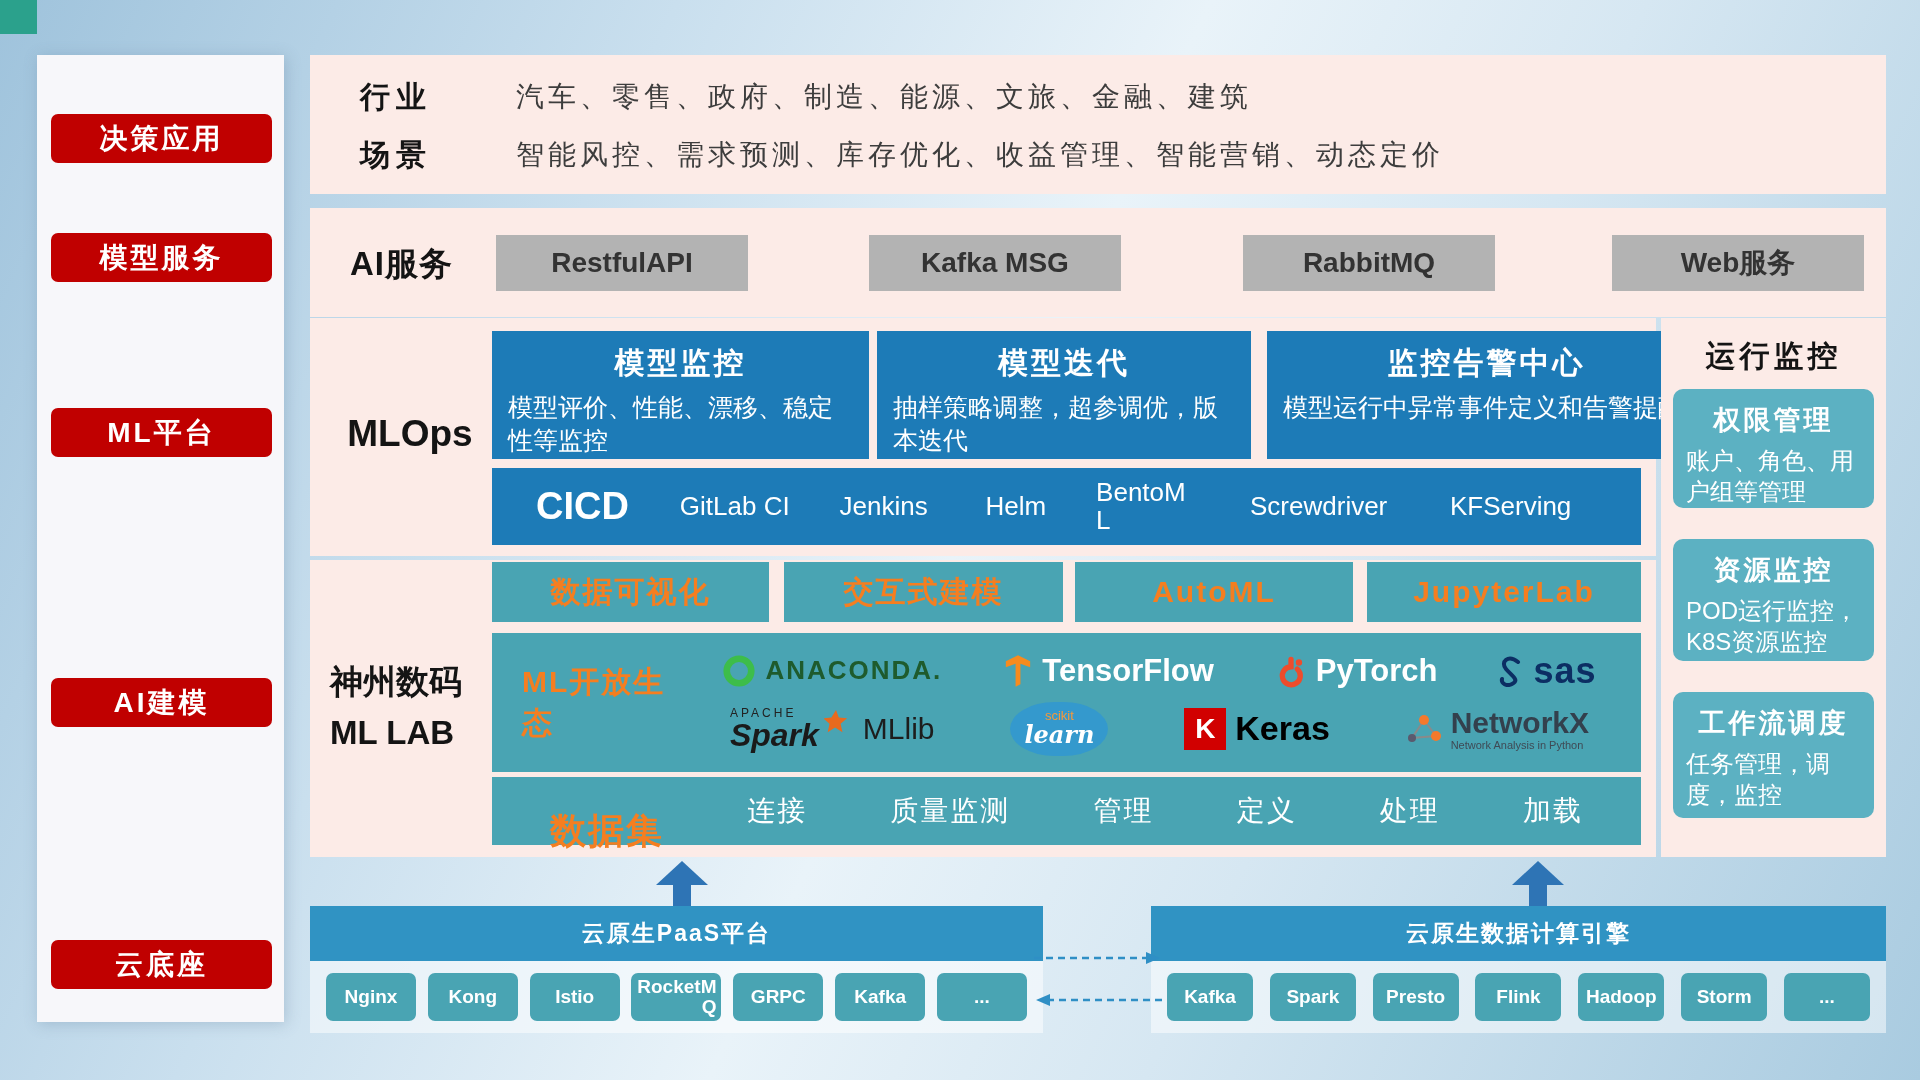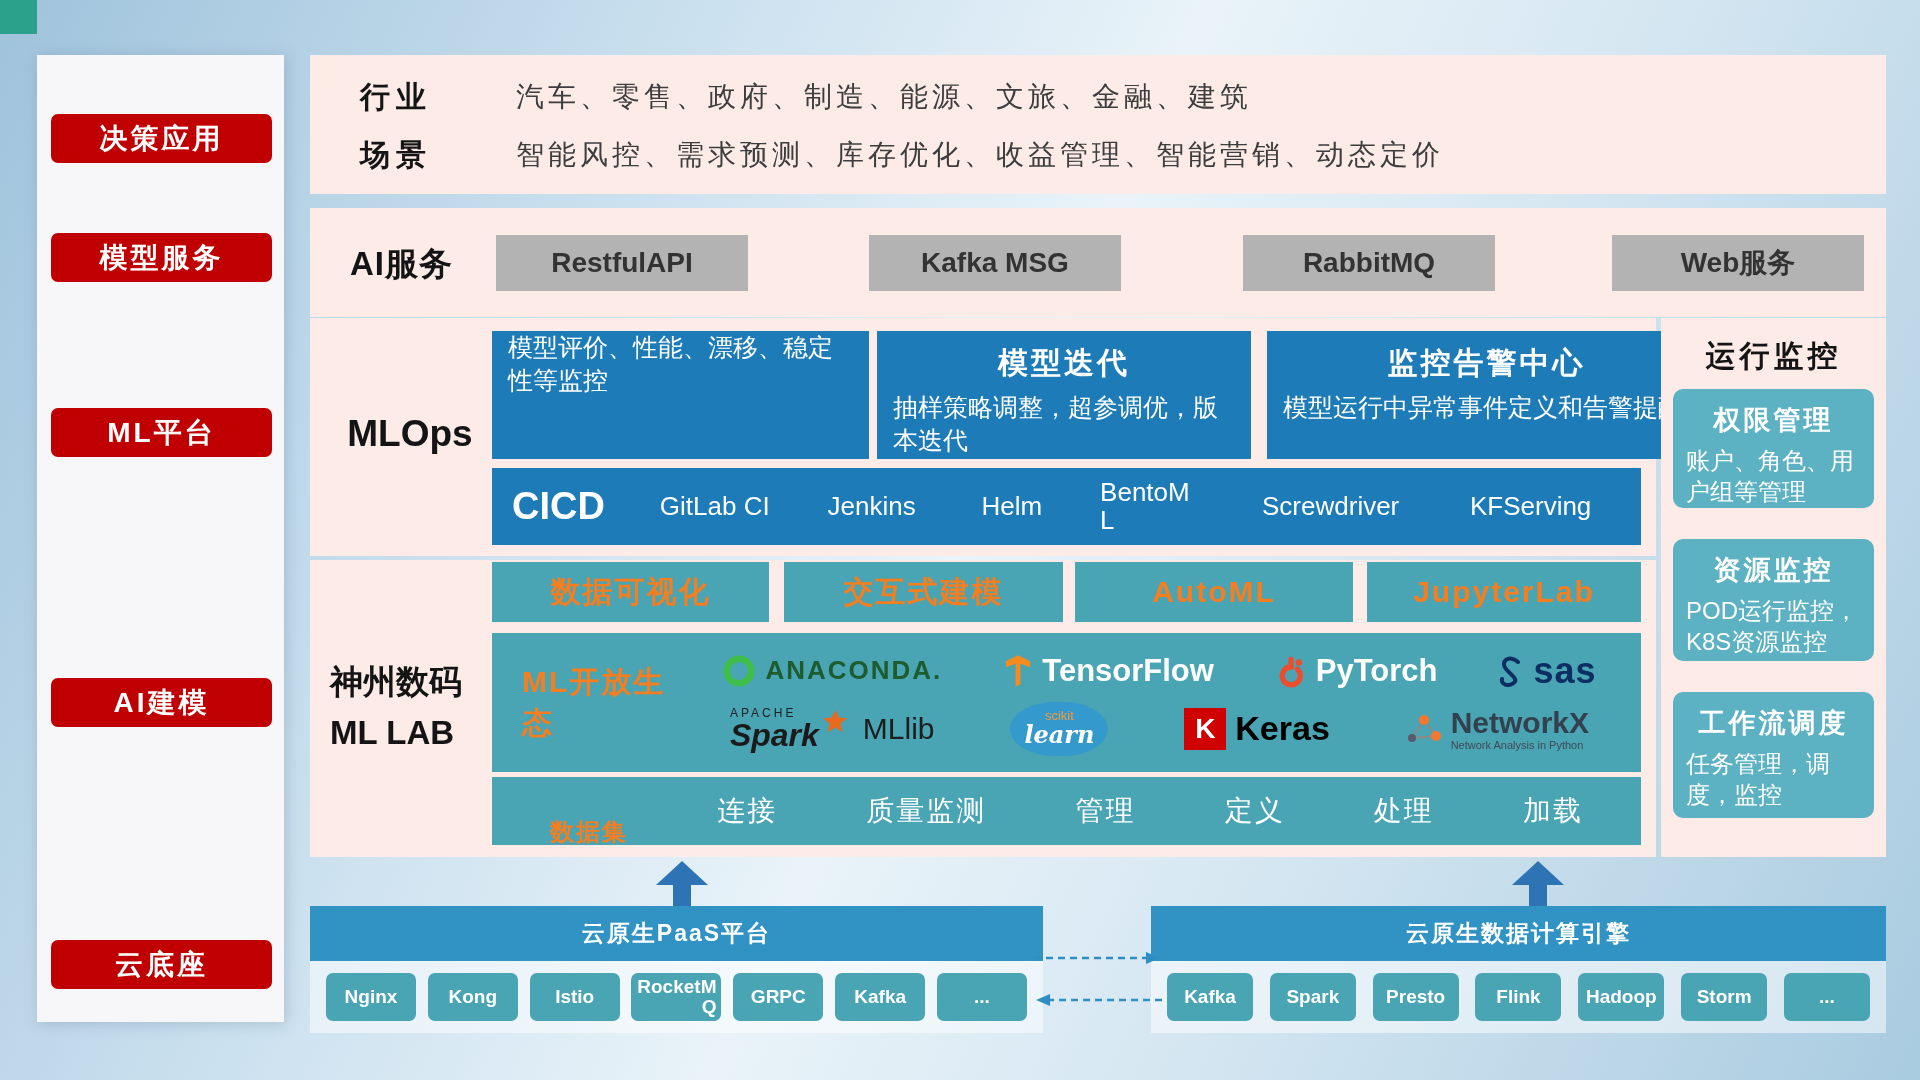--- a/index.html
+++ b/index.html
@@ -38,21 +38,21 @@
   #svc0 { left:186px; } #svc1 { left:559px; } #svc2 { left:933px; } #svc3 { left:1302px; }
 
   
   .mlops-label { position:absolute; left:20px; top:95px; width:160px; text-align:center;
     font-size:37px; font-weight:bold; color:#141414; }
   .blue-card { position:absolute; top:13px; height:128px; background:#1d7bb7; color:#fff; }
   #mc0 { left:182px; width:377px; } #mc1 { left:567px; width:374px; } #mc2 { left:957px; width:439px; }
   .blue-card h3 { text-align:center; font-size:30px; margin:12px 0 7px; letter-spacing:3px; font-weight:bold; }
   .blue-card p { font-size:25px; line-height:1.3; padding:0 16px; }
   .cicd-bar { position:absolute; left:182px; top:150px; width:1149px; height:77px;
-    background:#1d7bb7; color:#fff; display:flex; align-items:center; padding:0 20px; }
+    background:#1d7bb7; color:#fff; display:flex; align-items:center; padding:0 44px; }
   .cicd-title { font-size:38px; font-weight:bold; }
   .cicd-items { flex:1; display:flex; justify-content:space-around; align-items:center; margin-left:26px; }
   .cicd-item { font-size:26px; line-height:1.05; word-break:break-all; }
   .cicd-item.w6  { width:96px; }
   .cicd-item.w7  { width:104px; }
   .cicd-item.w10 { width:150px; }
   .cicd-item.w8  { width:122px; }
 
   
   .mllab-label { position:absolute; left:20px; top:96px; width:162px; font-size:33px;
@@ -80,21 +80,21 @@
   .sk-top { color:#f89939; font-size:13px; line-height:1; }
   .sk-main { color:#fff; font-size:24px; font-weight:bold; font-style:italic; font-family:"DejaVu Serif",serif; line-height:1.05; }
   .keras-badge { width:42px; height:42px; background:#d10000; color:#fff; font-weight:bold;
     font-size:28px; display:flex; align-items:center; justify-content:center; }
   .keras-text { color:#000000; font-size:34px; font-weight:bold; }
   .nx-stack { display:flex; flex-direction:column; line-height:1.1; }
   .nx-text { color:#33404d; font-size:30px; font-weight:bold; }
   .nx-sub { font-size:11px; color:#3f4a55; }
   .ds-row { position:absolute; left:182px; top:217px; width:1149px; height:68px; background:#49a4b3;
     display:flex; align-items:center; justify-content:space-between; padding:0 58px; }
-  .ds-label { color:#f57e20; font-weight:bold; font-size:24px; letter-spacing:2px;margin-top:41px; }
+  .ds-label { color:#f57e20; font-weight:bold; font-size:36px; letter-spacing:2px;margin-top:41px; }
   .ds-item { color:#fff; font-size:28px; letter-spacing:2px; }
 
   
   .mon-title { text-align:center; margin-top:18px; font-size:30px; font-weight:bold; color:#141414; letter-spacing:4px; }
   .mon-card { position:absolute; left:12px; width:201px; background:#5cb1c2; border-radius:10px; color:#fff; }
   #mon0 { top:71px; height:119px; } #mon1 { top:221px; height:122px; } #mon2 { top:374px; height:126px; }
   .mon-card h4 { text-align:center; font-size:27px; margin-top:13px; letter-spacing:3px; font-weight:bold; }
   .mon-card p { font-size:24px; padding:8px 13px 0; line-height:1.28; }
 
   
@@ -146,20 +146,21 @@
     <div class="svc-label">AI服务</div>
     <div class="gray-btn" id="svc0">RestfulAPI</div>
     <div class="gray-btn" id="svc1">Kafka MSG</div>
     <div class="gray-btn" id="svc2">RabbitMQ</div>
     <div class="gray-btn" id="svc3">Web服务</div>
   </div>
 
   <div class="panel" id="panel-mlops">
     <div class="mlops-label">MLOps</div>
     <div class="blue-card" id="mc0">
+      <h3>模型监控</h3>
       <p>模型评价、性能、漂移、稳定性等监控</p>
     </div>
     <div class="blue-card" id="mc1">
       <h3>模型迭代</h3>
       <p>抽样策略调整，超参调优，版本迭代</p>
     </div>
     <div class="blue-card" id="mc2">
       <h3>监控告警中心</h3>
       <p>模型运行中异常事件定义和告警提醒</p>
     </div>

